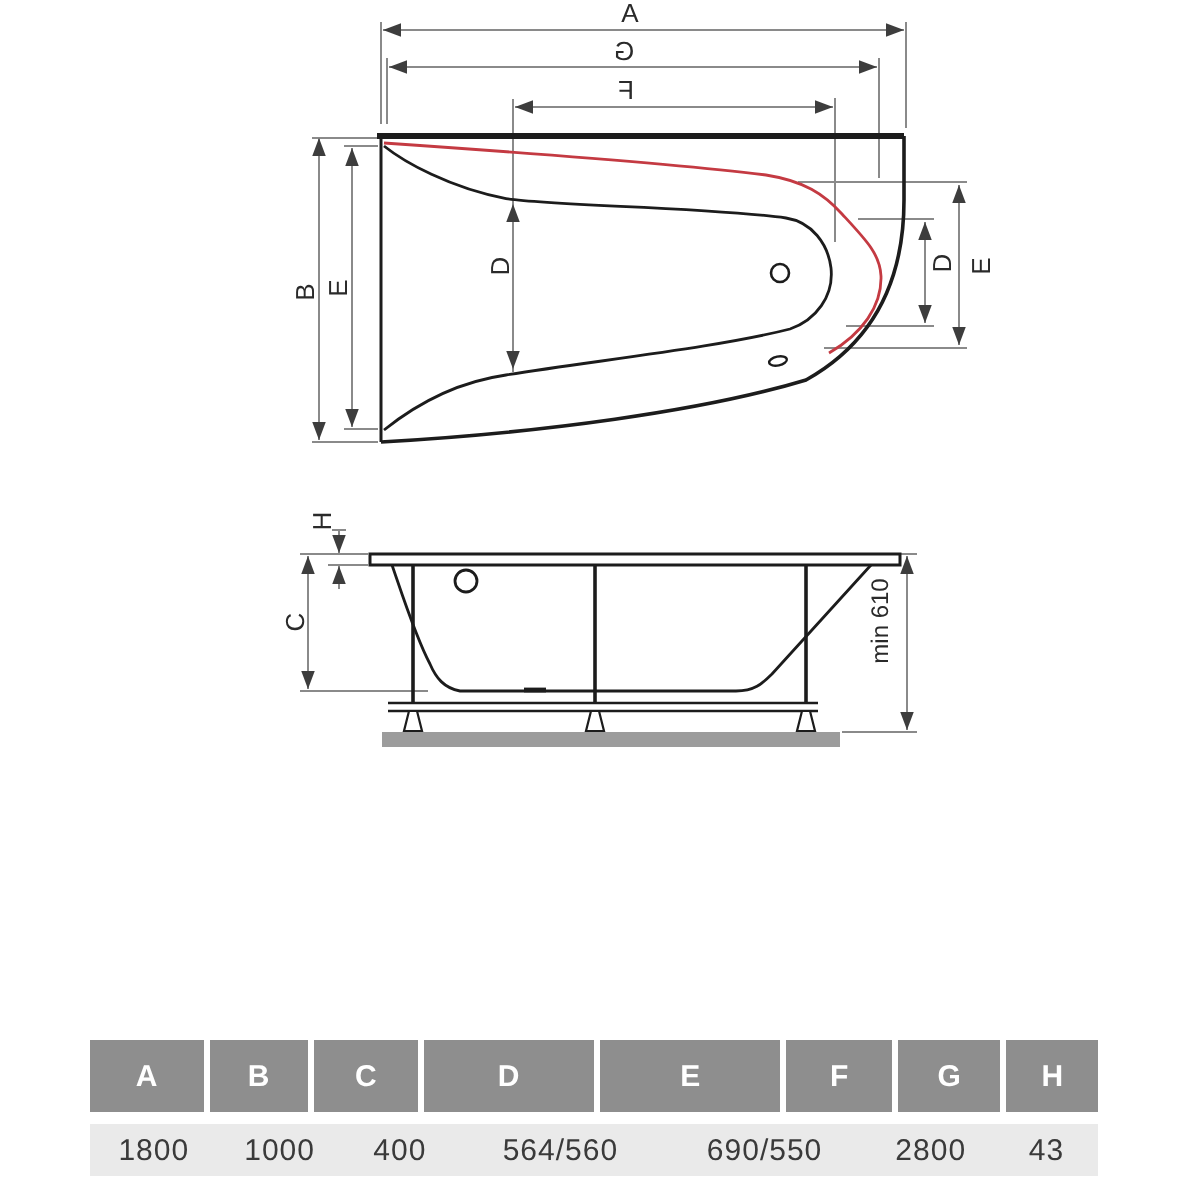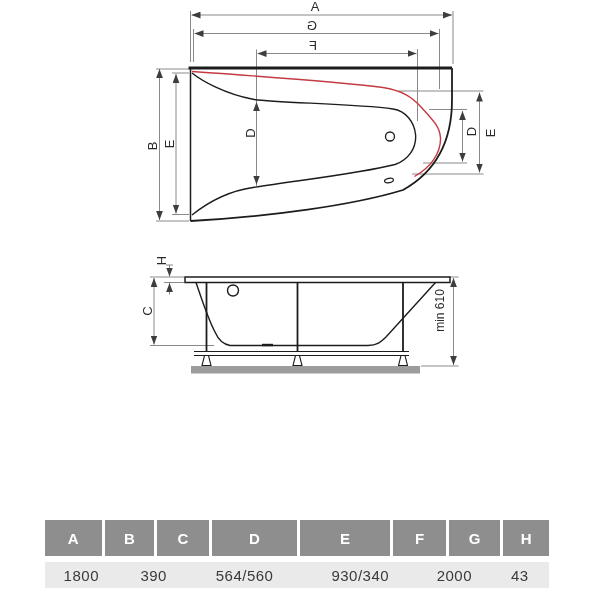--- a/index.html
+++ b/index.html
@@ -136,21 +136,22 @@
     <div class="th c1">B</div>
     <div class="th c2">C</div>
     <div class="th c3">D</div>
     <div class="th c4">E</div>
     <div class="th c5">F</div>
     <div class="th c6">G</div>
     <div class="th c7">H</div>
   </div>
   <div class="tbody">
     <div class="td c0">1800</div>
-    <div class="td c2">390</div>
+    <div class="td c1">1000</div>
+    <div class="td c2">400</div>
     <div class="td c3">564/560</div>
-    <div class="td c4">930/340</div>
-    <div class="td c6">2000</div>
+    <div class="td c4">690/550</div>
+    <div class="td c6">2800</div>
     <div class="td c7">43</div>
   </div>
 </div>
 
 </div>
 
 </body></html>

